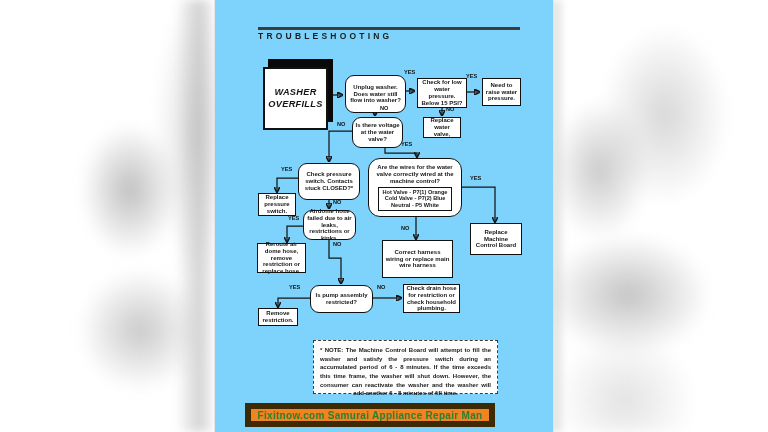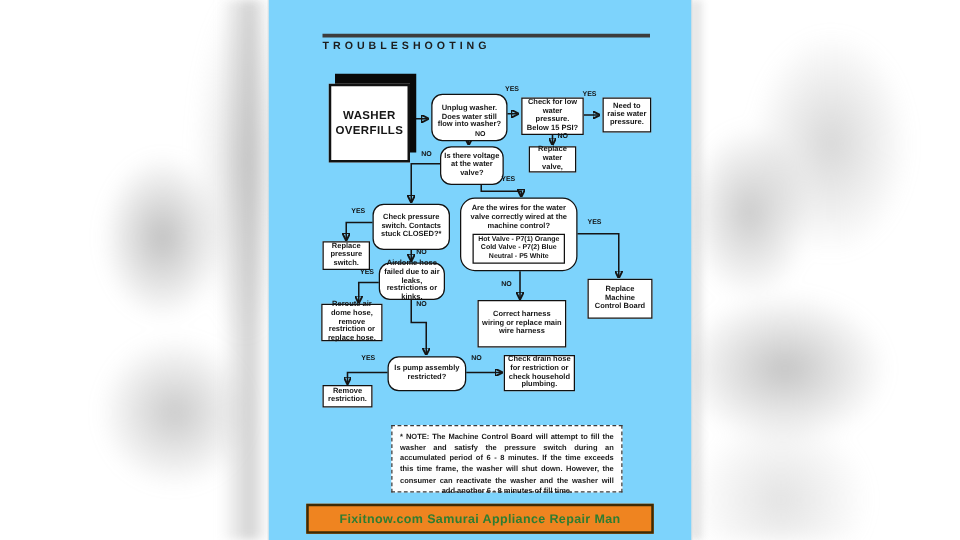--- a/index.html
+++ b/index.html
@@ -49,22 +49,22 @@
   .shadow{box-shadow:5px -8px 0 #090909;border-width:2.2px;}
   .start{font-size:9.2px;letter-spacing:.3px;line-height:1.25;}
   .inner{border:1.2px solid #111;margin-top:2px;padding:1px 3px;font-size:5.6px;line-height:1.2;width:84%;box-sizing:border-box;}
   .lbl{position:absolute;font-size:5.6px;font-weight:700;color:#111;}
   .note{
     position:absolute;left:98px;top:340px;width:185px;height:54px;box-sizing:border-box;
     border:1.2px dashed #3a3a3a;padding:5px 6px;font-size:6px;font-weight:600;
     line-height:1.45;text-align:justify;text-align-last:center;color:#1a1a1a;background:#fdfdfd;
   }
   .banner{
-    position:absolute;left:30px;top:403px;width:278px;height:24px;box-sizing:border-box;
-    border:2px solid #000000;display:flex;align-items:center;justify-content:center;
+    position:absolute;left:30px;top:403px;width:250px;height:24px;box-sizing:border-box;
+    border:6px solid #000000;display:flex;align-items:center;justify-content:center;
     font-size:10px;font-weight:700;letter-spacing:.3px;
   }
 </style>
 </head>
 <body>
 
 <div class="bg"></div>
 <div class="edgeL"></div>
 <div class="edgeR"></div>
 
@@ -89,21 +89,21 @@
     <path d="M83 178 H62 V191.5" marker-end="url(#ah)"></path>
     <path d="M114 200 V208" marker-end="url(#ah)"></path>
     <path d="M88 226 H72 V241.5" marker-end="url(#ah)"></path>
     <path d="M114 240 V258 H126 V283" marker-end="url(#ah)"></path>
     <path d="M247 187 H280 V221.5" marker-end="url(#ah)"></path>
     <path d="M201 217 V238.5" marker-end="url(#ah)"></path>
     <path d="M95 298 H63 V306.5" marker-end="url(#ah)"></path>
     <path d="M158 298 H186" marker-end="url(#ah)"></path>
   </svg>
 
-  <div class="node shadow start" style="left:48px;top:67px;width:65px;height:63px;">WASHER OVERFILLS</div>
+  <div class="node shadow start" style="left:48px;top:67px;width:65px;height:63px;font-style:italic;">WASHER OVERFILLS</div>
 
   <div class="node round" style="left:130px;top:75px;width:61px;height:38px;">Unplug washer. Does water still flow into washer?</div>
 
   <div class="node" style="left:202px;top:78px;width:50px;height:30px;">Check for low water pressure. Below 15 PSI?</div>
 
   <div class="node" style="left:267px;top:78px;width:39px;height:28px;border-width:1.3px;">Need to raise water pressure.</div>
 
   <div class="node" style="left:208px;top:117px;width:38px;height:21px;">Replace water valve,</div>
 
   <div class="node round" style="left:137px;top:117px;width:51px;height:31px;">Is there voltage at the water valve?</div>

